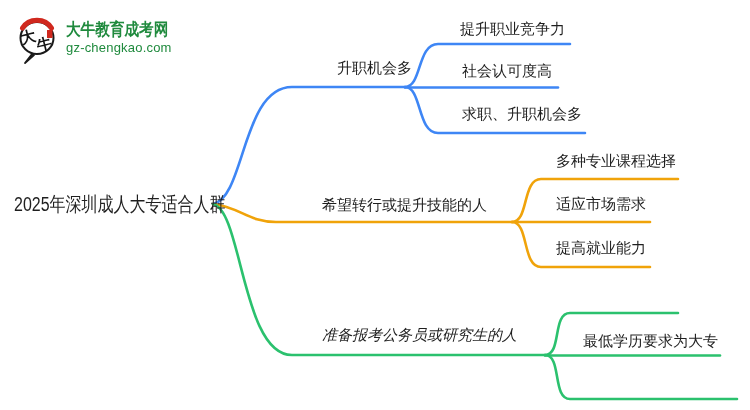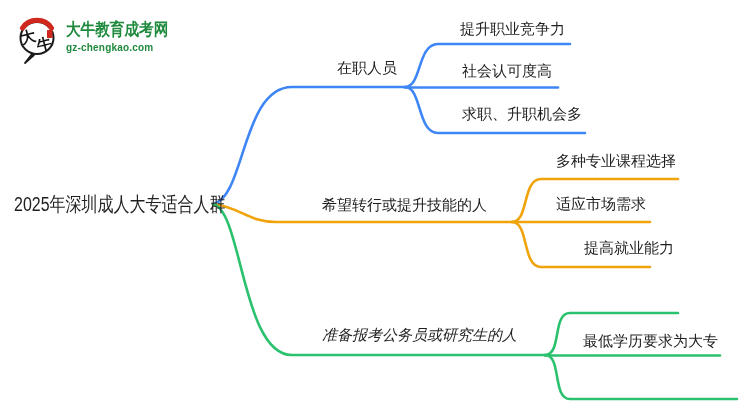--- a/index.html
+++ b/index.html
@@ -22,21 +22,21 @@
     transform:scaleX(0.80);transform-origin:left center;
   }
   .logo{position:absolute;left:14px;top:12px;display:flex;align-items:flex-start;}
   .logo-icon{width:46px;height:52px;}
   .logo-text{margin-left:6px;padding-top:8px;}
   .logo-title{
     font-size:17px;font-weight:bold;line-height:20px;color:var(--logo-green,#1f8a3d);
     transform:scaleX(0.86);transform-origin:left center;white-space:nowrap;
   }
   .logo-sub{
-    font-size:10px;font-weight:bold;line-height:16px;color:var(--logo-green,#1f8a3d);
+    font-size:13px;font-weight:normal;line-height:16px;color:var(--logo-green,#1f8a3d);
     white-space:nowrap;letter-spacing:0.2px;
   }
 </style>
 </head>
 <body>
 
 <div class="stage">
 
   <svg class="lines" viewBox="0 0 750 410">
 
@@ -66,26 +66,26 @@
       <rect x="33" y="18" width="5.5" height="8" fill="#d0281e"></rect>
     </svg>
     <div class="logo-text">
       <div class="logo-title">大牛教育成考网</div>
       <div class="logo-sub">gz-chengkao.com</div>
     </div>
   </div>
 
   <div class="label root-label" style="left:14px;top:192px;">2025年深圳成人大专适合人群</div>
 
-  <div class="label" style="left:337px;top:58px;">在职人员</div>
+  <div class="label" style="left:337px;top:58px;">升职机会多</div>
   <div class="label" style="left:460px;top:19px;text-align:right;">提升职业竞争力</div>
   <div class="label" style="left:462px;top:61px;font-family:Liberation Serif, serif;">社会认可度高</div>
   <div class="label" style="left:462px;top:104px;">求职、升职机会多</div>
 
   <div class="label" style="left:322px;top:195px;">希望转行或提升技能的人</div>
   <div class="label" style="left:556px;top:151px;">多种专业课程选择</div>
   <div class="label" style="left:556px;top:194px;">适应市场需求</div>
-  <div class="label" style="left:556px;top:238px;margin-left:28px;">提高就业能力</div>
+  <div class="label" style="left:556px;top:238px;">提高就业能力</div>
 
   <div class="label" style="left:322px;top:325px;font-style:italic;">准备报考公务员或研究生的人</div>
   <div class="label" style="left:583px;top:331px;">最低学历要求为大专</div>
 
 </div>
 
 </body></html>

